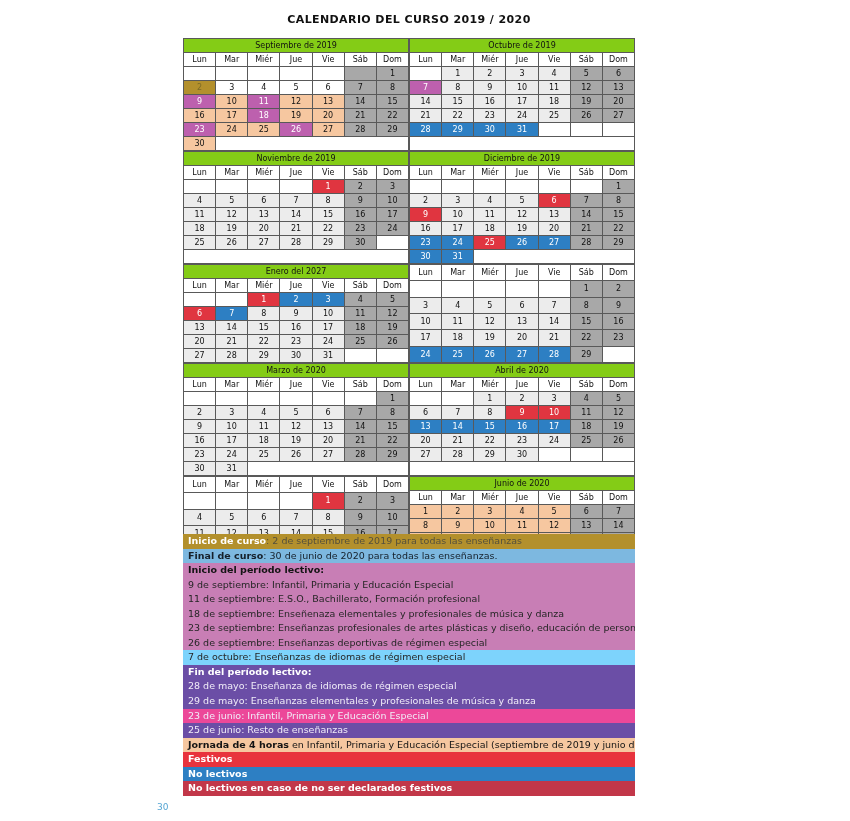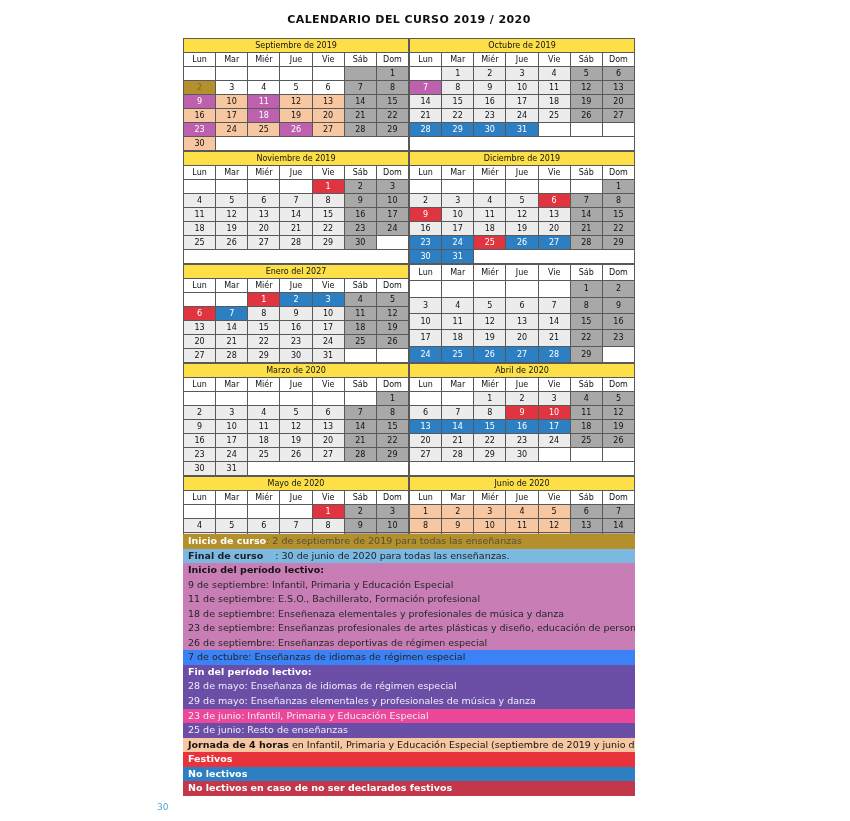--- a/index.html
+++ b/index.html
@@ -14,21 +14,21 @@
   }
   .cal-wrap{position:absolute;top:38px;left:183px;width:452px;}
   .pair{display:flex;}
   table.month{
     table-layout:fixed;border-collapse:collapse;width:226px;
   }
   table.month td{
     border:1px solid #595959;height:13px;padding:0;text-align:center;
     font-size:8px;line-height:13px;overflow:hidden;color:#111;
   }
-  td.mtitle{font-size:9.5px;background:#fde047;}
+  td.mtitle{font-size:9.5px;background:#84cc16;}
   td.wd{font-size:7.5px;background:#fff;color:#222;}
   .legend{position:absolute;left:183px;top:534px;width:452px;}
   .legend-row{
     height:14.55px;line-height:14.6px;font-size:9.5px;
     padding-left:5px;white-space:nowrap;overflow:hidden;
   }
   .legend-row b{font-weight:bold;}
   .page-number{
     position:absolute;left:157px;top:802px;font-size:9px;color:#55a5d3;
   }
@@ -552,23 +552,20 @@
           <tr>
             <td colspan="7" style="background: rgb(255, 255, 255);"></td>
           </tr>
         </tbody>
       </table>
     </div>
     <div class="pair">
       <table class="month">
         <tbody>
           <tr>
-            <td colspan="7" class="mtitle">Mayo de 2020</td>
-          </tr>
-          <tr>
             <td class="wd">Lun</td>
             <td class="wd">Mar</td>
             <td class="wd">Miér</td>
             <td class="wd">Jue</td>
             <td class="wd">Vie</td>
             <td class="wd">Sáb</td>
             <td class="wd">Dom</td>
           </tr>
           <tr>
             <td style="background: rgb(255, 255, 255);"></td>
@@ -675,28 +672,28 @@
             <td style="background: rgb(255, 255, 255);"></td>
             <td colspan="2" style="background: rgb(255, 255, 255);"></td>
           </tr>
         </tbody>
       </table>
     </div>
   </div>
 
 <div class="legend">
     <div class="legend-row" style="background: rgb(179, 144, 44);"><b style="color: rgb(255, 255, 255);">Inicio de curso</b><span style="color: rgb(85, 80, 60); margin-top: 19px;">: 2 de septiembre de 2019  para todas las enseñanzas</span></div>
-    <div class="legend-row" style="background: rgb(125, 184, 224);"><b style="color: rgb(22, 32, 42);">Final de curso</b><span style="color: rgb(22, 32, 42); margin-left: 12px;">: 30 de junio de 2020 para todas las enseñanzas.</span></div>
+    <div class="legend-row" style="background: rgb(125, 184, 224);"><b style="color: rgb(22, 32, 42);">Final de curso</b><span style="color: rgb(22, 32, 42);">: 30 de junio de 2020 para todas las enseñanzas.</span></div>
     <div class="legend-row" style="background: rgb(200, 126, 181);"><b style="color: rgb(20, 20, 20);">Inicio del período lectivo:</b></div>
     <div class="legend-row" style="background: rgb(200, 126, 181);"><span style="color: rgb(38, 38, 38);">9 de septiembre: Infantil, Primaria y Educación Especial</span></div>
     <div class="legend-row" style="background: rgb(200, 126, 181);"><span style="color: rgb(38, 38, 38);">11 de septiembre: E.S.O., Bachillerato, Formación profesional</span></div>
     <div class="legend-row" style="background: rgb(200, 126, 181);"><span style="color: rgb(38, 38, 38);">18 de septiembre: Enseñenaza elementales y profesionales de música y danza</span></div>
     <div class="legend-row" style="background: rgb(200, 126, 181);"><span style="color: rgb(38, 38, 38);">23 de septiembre: Enseñanzas profesionales de artes plásticas y diseño, educación de personas adultas</span></div>
     <div class="legend-row" style="background: rgb(200, 126, 181);"><span style="color: rgb(38, 38, 38);">26 de septiembre: Enseñanzas deportivas de régimen especial</span></div>
-    <div class="legend-row" style="background: #3b82f6;"><span style="color: rgb(38, 38, 38);">7 de octubre: Enseñanzas de idiomas de régimen especial</span></div>
+    <div class="legend-row" style="background: #7dd3fc;"><span style="color: rgb(38, 38, 38);">7 de octubre: Enseñanzas de idiomas de régimen especial</span></div>
     <div class="legend-row" style="background: rgb(107, 78, 166);"><b style="color: rgb(255, 255, 255);">Fin del período lectivo:</b></div>
     <div class="legend-row" style="background: rgb(107, 78, 166);"><span style="color: rgb(240, 236, 248);">28 de mayo: Enseñanza de idiomas de régimen especial</span></div>
     <div class="legend-row" style="background: rgb(107, 78, 166);"><span style="color: rgb(240, 236, 248); margin-top: 14px;">29 de mayo: Enseñanzas elementales y profesionales de música y danza</span></div>
     <div class="legend-row" style="background: #ec4899;"><span style="color: rgb(240, 236, 248);">23 de junio: Infantil, Primaria y Educación Especial</span></div>
     <div class="legend-row" style="background: rgb(107, 78, 166);"><span style="color: rgb(240, 236, 248);">25 de junio: Resto de enseñanzas</span></div>
     <div class="legend-row" style="background: rgb(246, 199, 160);"><b style="color: rgb(20, 20, 20);">Jornada de 4 horas</b><span style="color: rgb(20, 20, 20);"> en Infantil, Primaria y Educación Especial (septiembre de 2019 y junio de 2020)</span></div>
     <div class="legend-row" style="background: rgb(232, 51, 61);"><b style="color: rgb(255, 255, 255);">Festivos</b></div>
     <div class="legend-row" style="background: rgb(45, 127, 195);"><b style="color: rgb(255, 255, 255);">No lectivos</b></div>
     <div class="legend-row" style="background: rgb(194, 55, 73);"><b style="color: rgb(255, 255, 255);">No lectivos en caso de no ser declarados festivos</b></div>
   </div>

